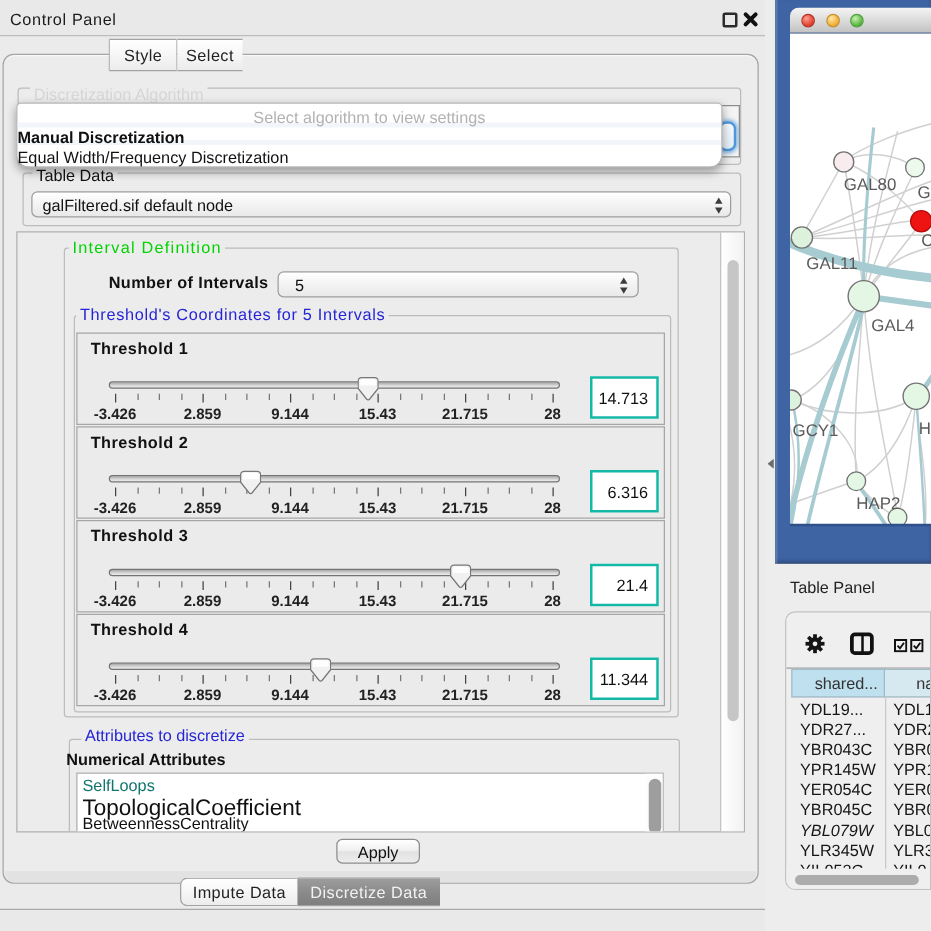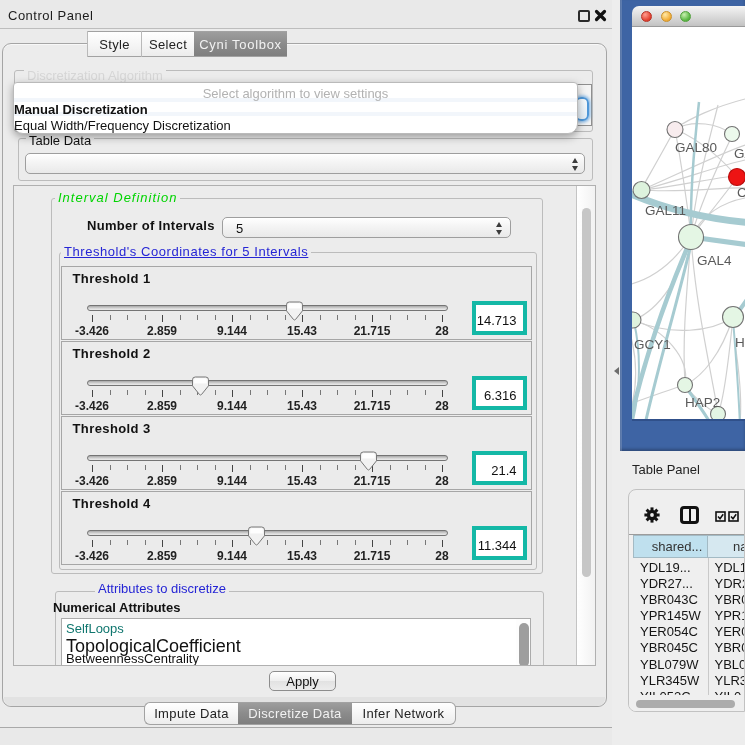--- a/index.html
+++ b/index.html
@@ -12,21 +12,21 @@
 .tab{height:26px;display:flex;align-items:center;justify-content:center;font-size:13px;color:#222;letter-spacing:0.35px;
 background:linear-gradient(#ffffff,#f6f6f6 50%,#ececec);border-top:1px solid #a2a2a2;border-bottom:1px solid #a2a2a2;}
 .tabsel{background:linear-gradient(#9d9d9d,#8b8b8b 50%,#7f7f7f);color:#f2f2f2;}
 .tsep{width:1px;height:26px;background:#b9b9b9;}
 .thpanel{position:absolute;left:60px;width:471px;height:74px;border:1px solid #a6a6a6;background:#ebebeb;}
 .thlabel{position:absolute;left:11px;top:4px;font-size:13px;font-weight:bold;color:#111;letter-spacing:0.4px;}
 .track{position:absolute;left:25px;top:38px;width:361px;height:6px;border:1px solid #747474;border-radius:3px;background:linear-gradient(#a8a8a8,#d8d8d8 60%,#ececec);}
 .tick{position:absolute;width:1px;height:5px;background:#777;top:48px;}
 .tickM{position:absolute;width:1px;height:7px;background:#444;top:48px;}
 .tlab{position:absolute;top:57px;width:56px;text-align:center;font-size:12px;font-weight:bold;color:#222;}
-.vbox{position:absolute;left:410px;top:34px;width:55px;height:34px;background:#fff;border:4px solid #14b8a6;
+.vbox{position:absolute;left:410px;top:34px;width:55px;height:34px;background:#fff;border:2px solid #14b8a6;
 font-size:13px;color:#111;text-align:right;padding:8px 6px 0 0;}
 .thumb{position:absolute;top:33.5px;}
 .row{position:absolute;font-size:13px;color:#151515;}
 </style></head>
 <body>
 
 <div class="abs" style="left:0;top:0;width:612px;height:728px;background:#ebebeb;">
 
   <div class="abs" style="left:0;top:0;width:612px;height:29px;background:#e9e9e9;border-bottom:1px solid #bdbdbd;"></div>
   <div class="abs lbl13" style="left:8px;top:8px;letter-spacing:0.5px;">Control Panel</div>
@@ -36,51 +36,51 @@
     </svg>
 
   <div class="abs" style="left:2px;top:43px;width:605px;height:664px;background:#ececec;border:1px solid #a5a5a5;border-radius:9px;box-shadow:inset 0 1px 0 #f8f8f8;"></div>
   <div class="abs" style="left:4px;top:697px;width:601px;height:9px;background:#e2e2e2;border-radius:0 0 8px 8px;"></div>
 
   <div class="abs" style="left:87px;top:31px;display:flex;">
     <div class="tsep"></div>
     <div class="tab" style="width:53px;">Style</div>
     <div class="tsep"></div>
     <div class="tab" style="width:52px;">Select</div>
-    <div class="tab tabsel" style="width:93px;letter-spacing:0.7px;">Cyni Toolbox</div>
   </div>
 
   <div class="abs grp" style="left:14px;top:70px;width:579px;height:62px;"></div>
   <div class="abs" style="left:24px;top:68px;font-size:13px;color:#d6d6d6;background:#ececec;padding:0 3px;">Discretization Algorithm</div>
 
   <div class="abs" style="left:20px;top:84px;width:572px;height:42px;border:1px solid #8f8f8f;background:#f4f4f4;"></div>
   <div class="abs" style="left:575px;top:97px;width:14px;height:24px;border:2.5px solid #4f97d8;border-radius:6px;background:linear-gradient(#f6fafd,#e2edf6);box-shadow:0 0 3px 1.5px rgba(100,165,225,0.75);"></div>
 
   <div class="abs grp" style="left:18px;top:138px;width:575px;height:43px;"></div>
   <div class="abs grplbl" style="left:26px;top:134px;color:#111;">Table Data</div>
   <div class="abs combo" style="left:25px;top:153px;width:560px;height:21px;"></div>
+  <div class="abs" style="left:34px;top:157px;font-size:13px;color:#111;">galFiltered.sif default node</div>
   <div class="arr" style="left:572px;top:158px;border-left:3.5px solid transparent;border-right:3.5px solid transparent;border-bottom:5px solid #3c3c3c;"></div>
   <div class="arr" style="left:572px;top:166px;border-left:3.5px solid transparent;border-right:3.5px solid transparent;border-top:5px solid #3c3c3c;"></div>
 
   <div class="abs" style="left:13px;top:185px;width:583px;height:481px;border:1px solid #b0b0b0;background:#ececec;overflow:hidden;">
 
     <div class="abs" style="left:562px;top:0;width:20px;height:480px;background:linear-gradient(90deg,#ffffff,#f1f1f1);border-left:1px solid #c4c4c4;"></div>
     <div class="abs" style="left:568px;top:22px;width:9px;height:369px;background:#c6c6c6;border-radius:4.5px;"></div>
 
     <div class="abs grp" style="left:37px;top:12px;width:492px;height:376px;"></div>
-    <div class="abs grplbl" style="left:41px;top:5px;color:#00d400;letter-spacing:1px;font-style:italic;">Interval Definition</div>
+    <div class="abs grplbl" style="left:41px;top:5px;color:#00d400;letter-spacing:1px;">Interval Definition</div>
 
     <div class="abs" style="left:73px;top:32px;font-size:13px;font-weight:bold;color:#111;letter-spacing:0.3px;">Number of Intervals</div>
     <div class="abs combo" style="left:208px;top:31px;width:289px;height:21px;"></div>
     <div class="abs" style="left:222px;top:35px;font-size:13px;color:#111;">5</div>
     <div class="arr" style="left:482px;top:36px;border-left:3.5px solid transparent;border-right:3.5px solid transparent;border-bottom:5px solid #3c3c3c;"></div>
     <div class="arr" style="left:482px;top:44px;border-left:3.5px solid transparent;border-right:3.5px solid transparent;border-top:5px solid #3c3c3c;"></div>
 
     <div class="abs grp" style="left:45px;top:66px;width:478px;height:318px;"></div>
-    <div class="abs grplbl" style="left:47px;top:59px;color:#2525d5;letter-spacing:0.55px;text-decoration:underline;">Threshold's Coordinates for 5 Intervals</div>
+    <div class="abs grplbl" style="left:47px;top:59px;color:#2525d5;letter-spacing:0.55px;">Threshold's Coordinates for 5 Intervals</div>
 
 <div class="thpanel" style="left:46.5px;top:80px;">
 <div class="thlabel">Threshold 1</div>
 <div class="track"></div>
 <div class="tickM" style="left:30.5px;"></div>
 <div class="tick" style="left:48.0px;"></div>
 <div class="tick" style="left:65.5px;"></div>
 <div class="tick" style="left:83.0px;"></div>
 <div class="tickM" style="left:100.5px;"></div>
 <div class="tick" style="left:118.0px;"></div>
@@ -214,36 +214,35 @@
 <div class="tlab" style="left:282.5px;">21.715</div>
 <div class="tlab" style="left:352.5px;">28</div>
 <svg class="thumb" style="left:186.5px;" width="17" height="20" viewBox="0 0 17 20">
           <path d="M3.3 1 h10.4 a2.8 2.8 0 0 1 2.8 2.8 V9.8 L9.6 18.4 a1.5 1.5 0 0 1 -2.2 0 L0.5 9.8 V3.8 A2.8 2.8 0 0 1 3.3 1 z" fill="#f1f1f1" stroke="#777"></path>
           <path d="M4 2.2 h9 a1.8 1.8 0 0 1 1.8 1.8 v3.4 h-12.6 v-3.4 a1.8 1.8 0 0 1 1.8 -1.8 z" fill="#fefefe"></path>
         </svg>
 <div class="vbox">11.344</div>
 </div>
 
     <div class="abs grp" style="left:41px;top:405px;width:489px;height:80px;"></div>
-    <div class="abs grplbl" style="left:51px;top:396px;color:#2525d5;margin-left:30px;">Attributes to discretize</div>
+    <div class="abs grplbl" style="left:51px;top:396px;color:#2525d5;">Attributes to discretize</div>
     <div class="abs" style="left:39px;top:414px;font-size:13px;font-weight:bold;color:#111;">Numerical Attributes</div>
     <div class="abs" style="left:47px;top:432px;width:470px;height:49px;background:#fff;border:1px solid #ababab;"></div>
     <div class="abs" style="left:52px;top:434.5px;font-size:13px;color:#0f766e;">SelfLoops</div>
     <div class="abs" style="left:52px;top:449.5px;font-size:18px;color:#111;">TopologicalCoefficient</div>
     <div class="abs" style="left:52px;top:464.5px;font-size:13px;color:#111;">BetweennessCentrality</div>
     <div class="abs" style="left:502px;top:433px;width:14px;height:48px;background:#fdfdfd;"></div>
     <div class="abs" style="left:505px;top:437px;width:10px;height:44px;background:#9e9e9e;border-radius:5px;"></div>
   </div>
 
   <div class="abs" style="left:269px;top:671px;width:67px;height:20px;border:1px solid #8d8d8d;border-radius:5px;background:linear-gradient(#ffffff,#efefef 48%,#e2e2e2 52%,#ececec);display:flex;align-items:center;justify-content:center;font-size:13px;color:#111;">Apply</div>
 
   <div class="abs" style="left:144px;top:702px;display:flex;">
     <div class="tab" style="width:94px;height:23px;border-left:1px solid #a2a2a2;border-radius:6px 0 0 6px;">Impute Data</div>
     <div class="tab tabsel" style="width:114px;height:23px;">Discretize Data</div>
-    <div class="tab" style="width:104px;height:23px;border-right:1px solid #a2a2a2;border-radius:0 6px 6px 0;">Infer Network</div>
   </div>
   <div class="abs" style="left:0;top:727px;width:612px;height:1px;background:#a9a9a9;"></div>
 </div>
 
 <div class="abs" style="left:13px;top:82px;width:565px;height:52px;background:#fff;border:1px solid #bababa;border-radius:4px 4px 10px 10px;box-shadow:0 3px 8px rgba(0,0,0,0.35);z-index:30;overflow:hidden;">
 <div style="position:absolute;left:0;top:15px;width:100%;height:4px;background:#f2f6fb;"></div>
 <div style="position:absolute;left:0;top:29px;width:100%;height:4px;background:#f2f6fb;"></div>
 </div>
 <div class="abs" style="left:13px;top:86px;width:565px;text-align:center;font-size:13px;color:#b2b2b2;z-index:31;">Select algorithm to view settings</div>
 <div class="abs" style="left:14px;top:102px;font-size:13px;font-weight:bold;color:#111;z-index:31;text-align:center;">Manual Discretization</div>
@@ -382,21 +381,21 @@
 <div class="row" style="left:11px;top:85.70px;">YDR27...</div>
 <div class="row" style="left:85.5px;top:85.70px;">YDR2</div>
 <div class="row" style="left:11px;top:101.90px;">YBR043C</div>
 <div class="row" style="left:85.5px;top:101.90px;">YBR0</div>
 <div class="row" style="left:11px;top:118.00px;">YPR145W</div>
 <div class="row" style="left:85.5px;top:118.00px;">YPR1</div>
 <div class="row" style="left:11px;top:134.20px;">YER054C</div>
 <div class="row" style="left:85.5px;top:134.20px;">YER0</div>
 <div class="row" style="left:11px;top:150.40px;">YBR045C</div>
 <div class="row" style="left:85.5px;top:150.40px;">YBR0</div>
-<div class="row" style="left:11px;top:166.50px;">YBL079W</div>
+<div class="row" style="left:11px;top:166.50px;font-style:italic;">YBL079W</div>
 <div class="row" style="left:85.5px;top:166.50px;">YBL0</div>
 <div class="row" style="left:11px;top:182.60px;">YLR345W</div>
 <div class="row" style="left:85.5px;top:182.60px;">YLR3</div>
 <div class="row" style="left:11px;top:198.80px;">YIL052C</div>
 <div class="row" style="left:85.5px;top:198.80px;">YIL0</div>
 <div class="abs" style="left:79px;top:68px;width:1px;height:137px;background:#c9c9c9;"></div>
   <div class="abs" style="left:0;top:205px;width:117px;height:18px;background:#efefef;"></div>
   <div class="abs" style="left:7px;top:209.5px;width:99px;height:8px;background:#acacac;border-radius:4px;"></div>
 </div>
 

